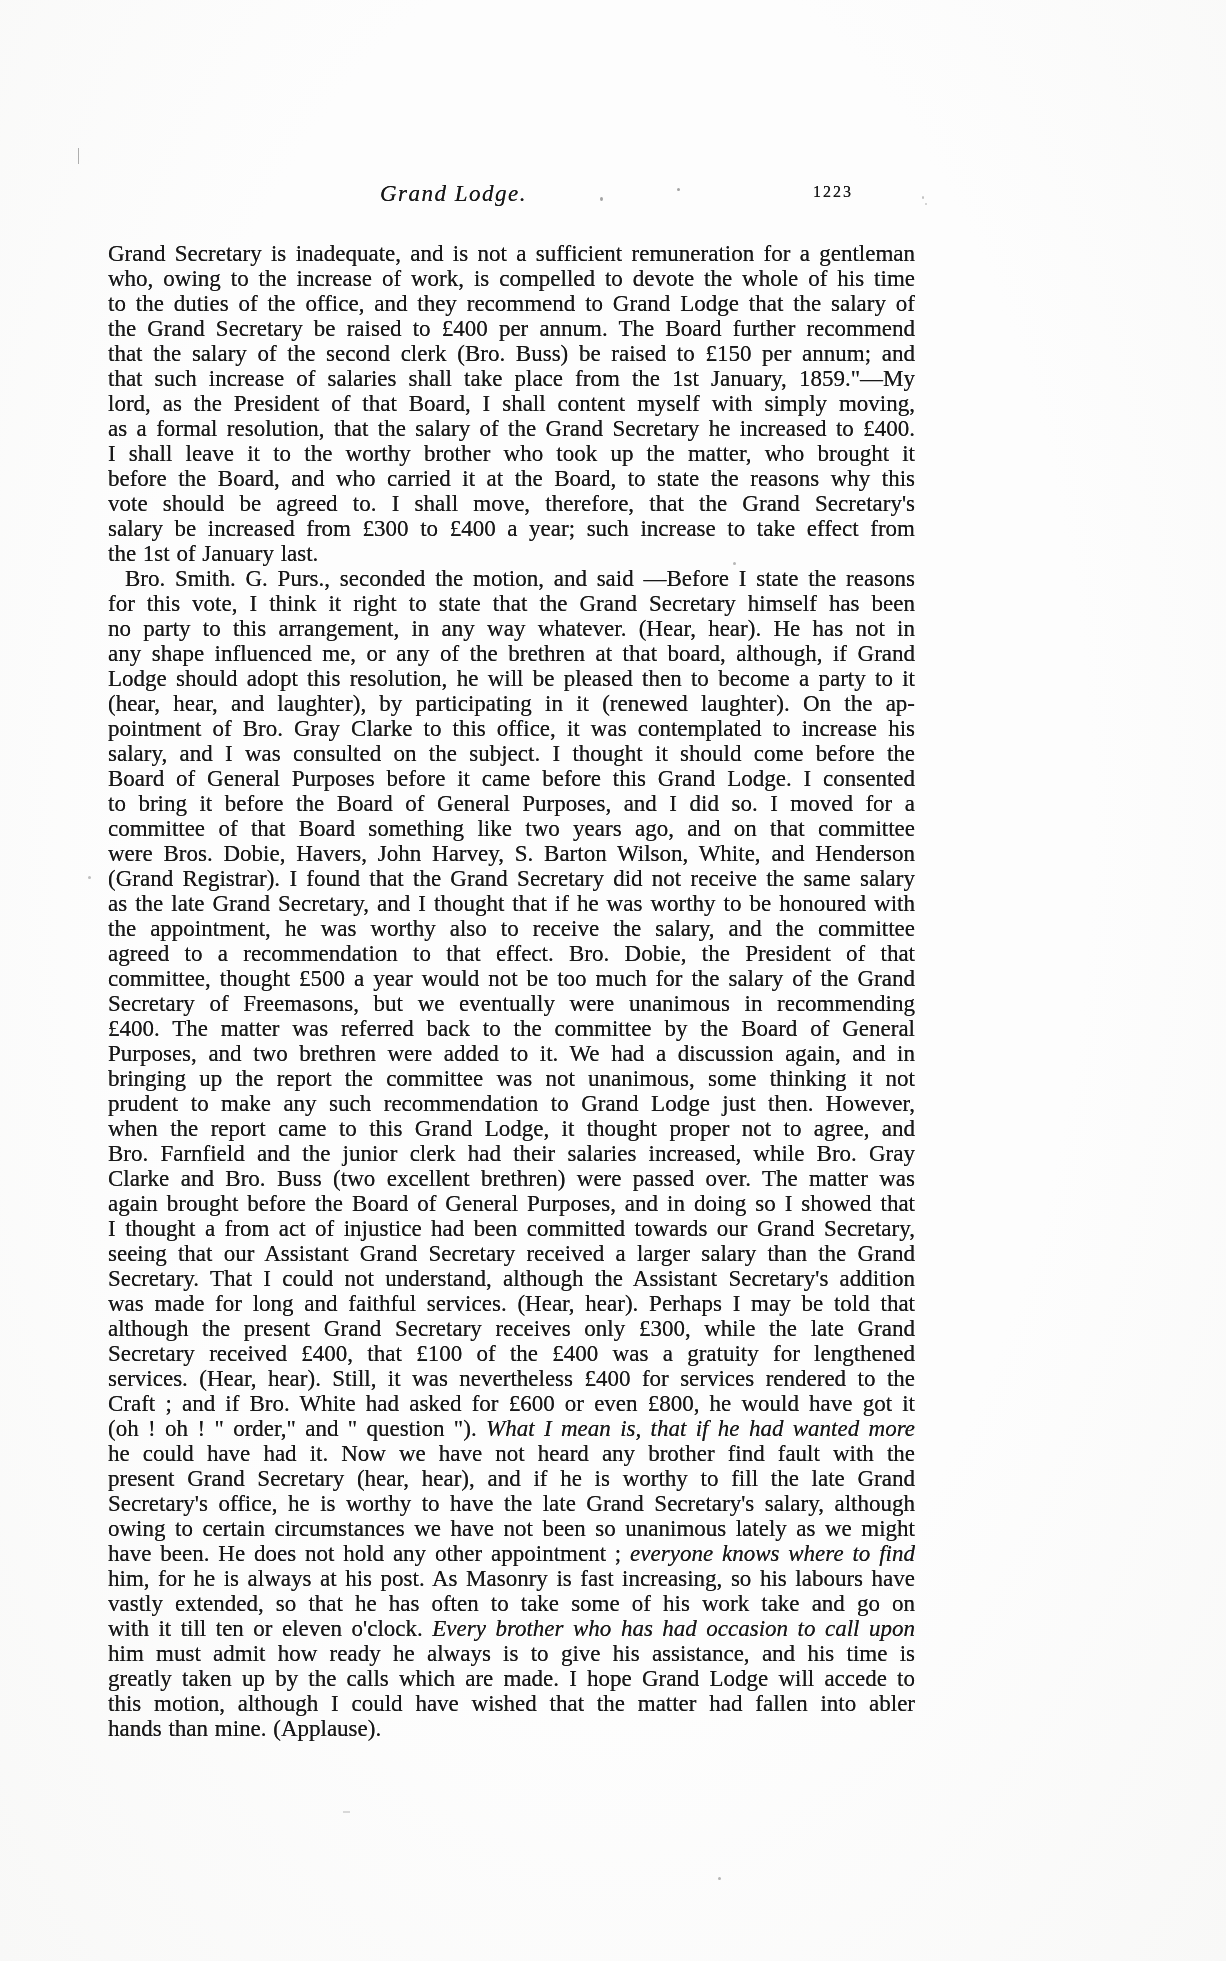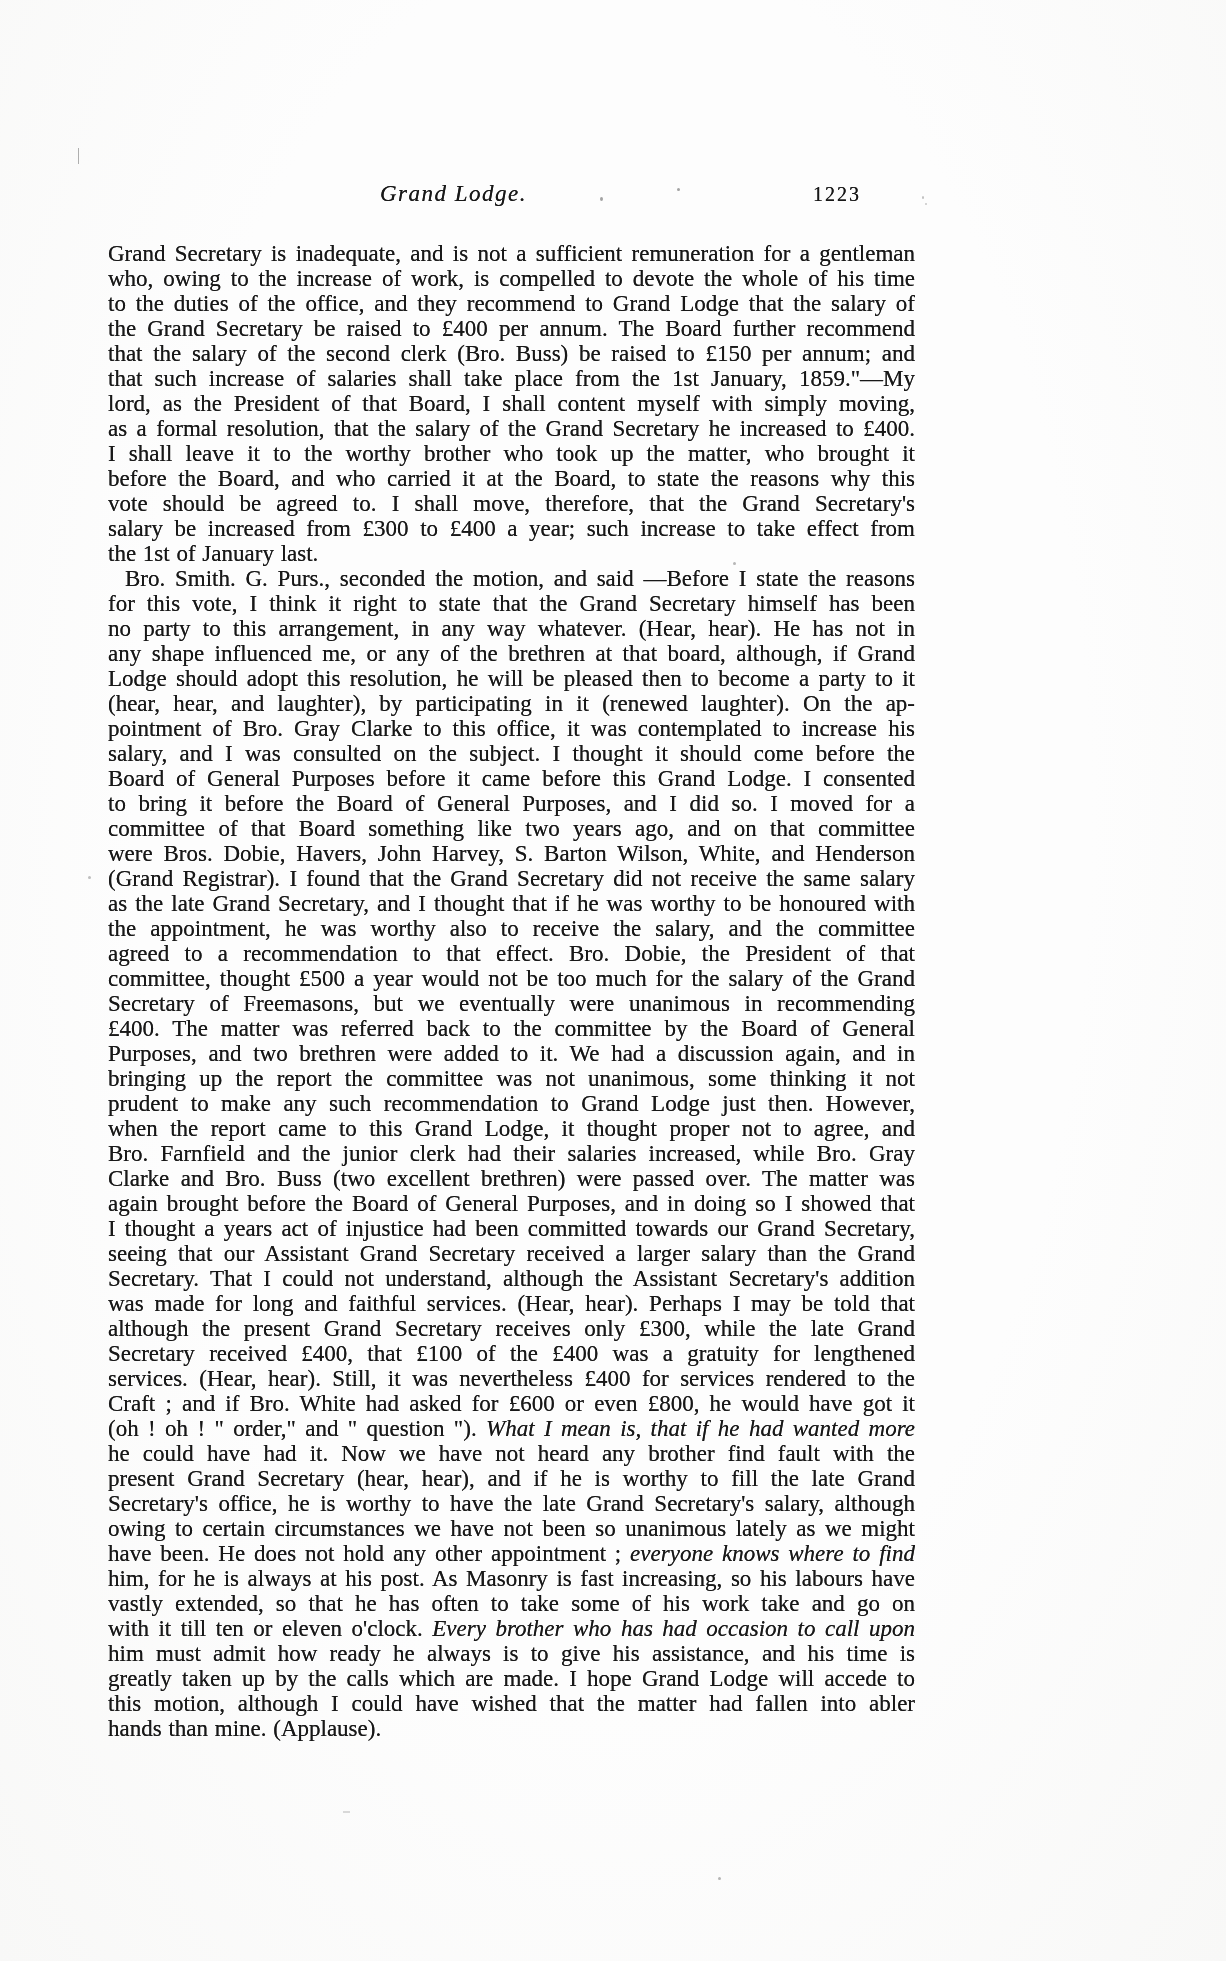--- a/index.html
+++ b/index.html
@@ -22,21 +22,21 @@
     left: 380px;
     font-style: italic;
     font-size: 23px;
     letter-spacing: 1.5px;
     text-shadow: 0 0 0.6px rgba(20,20,20,0.9);
   }
   .page-number {
     position: absolute;
     top: 183px;
     left: 813px;
-    font-size: 20px;
+    font-size: 16px;
     letter-spacing: 2px;
     text-shadow: 0 0 0.6px rgba(20,20,20,0.9);
   }
   .body-text {
     position: absolute;
     left: 108px;
     top: 241px;
     width: 807px;
     font-size: 23px;
     line-height: 25px;
@@ -117,21 +117,21 @@
         <div class="line">committee, thought £500 a year would not be too much for the salary of the Grand</div>
         <div class="line">Secretary of Freemasons, but we eventually were unanimous in recommending</div>
         <div class="line">£400.  The matter was referred back to the committee by the Board of General</div>
         <div class="line">Purposes, and two brethren were added to it.  We had a discussion again, and in</div>
         <div class="line">bringing up the report the committee was not unanimous, some thinking it not</div>
         <div class="line">prudent to make any such recommendation to Grand Lodge just then.  However,</div>
         <div class="line">when the report came to this Grand Lodge, it thought proper not to agree, and</div>
         <div class="line">Bro. Farnfield and the junior clerk had their salaries increased, while Bro. Gray</div>
         <div class="line">Clarke and Bro. Buss (two excellent brethren) were passed over.  The matter was</div>
         <div class="line">again brought before the Board of General Purposes, and in doing so I showed that</div>
-        <div class="line">I thought a years act of injustice had been committed towards our Grand Secretary,</div>
+        <div class="line">I thought a from act of injustice had been committed towards our Grand Secretary,</div>
         <div class="line">seeing that our Assistant Grand Secretary received a larger salary than the Grand</div>
         <div class="line">Secretary.  That I could not understand, although the Assistant Secretary's addition</div>
         <div class="line">was made for long and faithful services. (Hear, hear).  Perhaps I may be told that</div>
         <div class="line">although the present Grand Secretary receives only £300, while the late Grand</div>
         <div class="line">Secretary received £400, that £100 of the £400 was a gratuity for lengthened</div>
         <div class="line">services. (Hear, hear).  Still, it was nevertheless £400 for services rendered to the</div>
         <div class="line">Craft ; and if Bro. White had asked for £600 or even £800, he would have got it</div>
         <div class="line">(oh ! oh ! " order," and " question ").  <em>What I mean is, that if he had wanted more</em></div>
         <div class="line">he could have had it.  Now we have not heard any brother find fault with the</div>
         <div class="line">present Grand Secretary (hear, hear), and if he is worthy to fill the late Grand</div>

